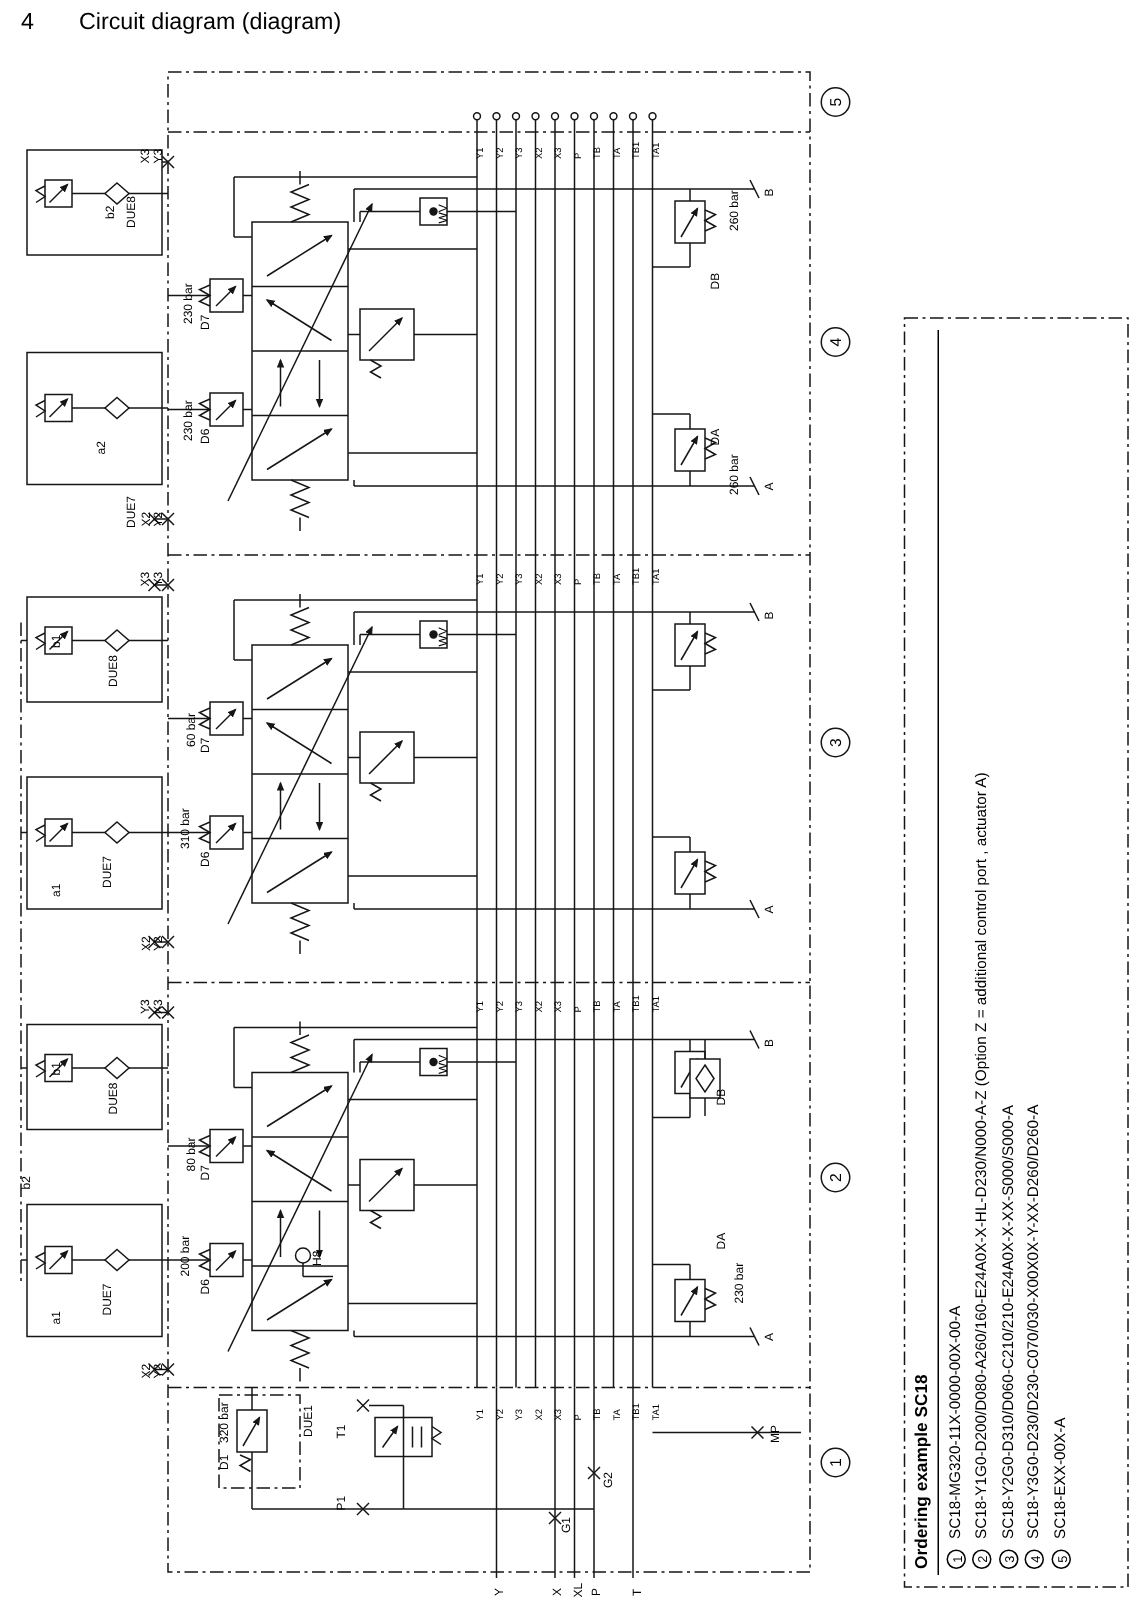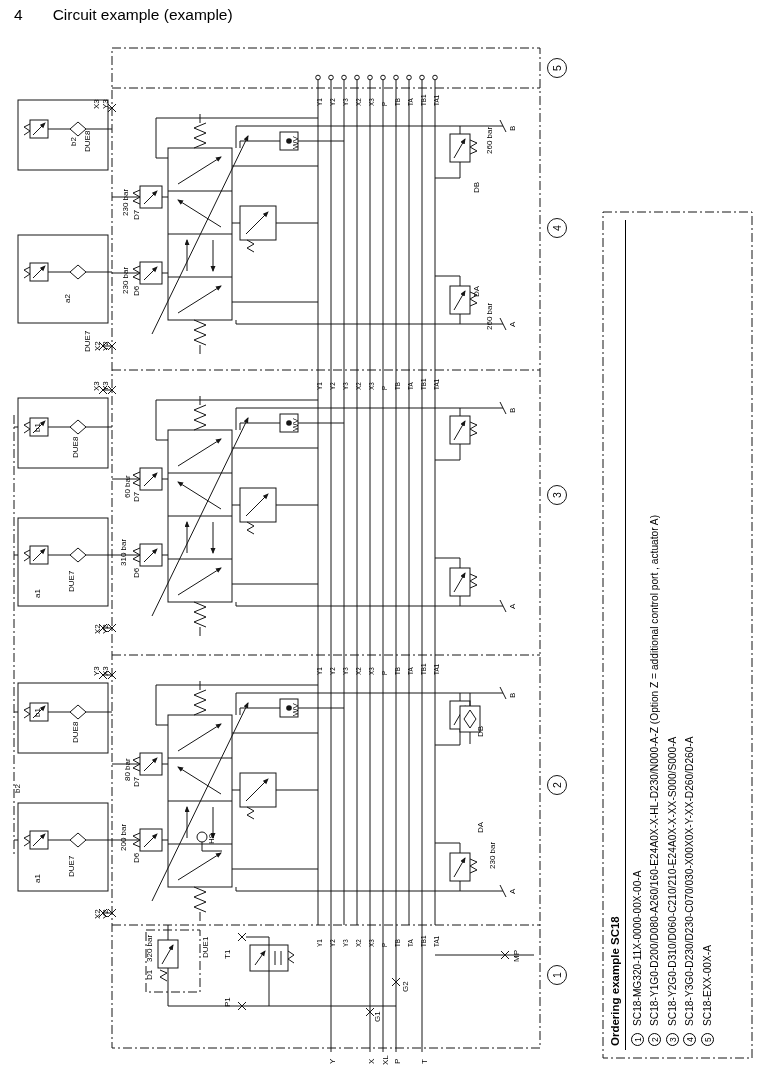--- a/index.html
+++ b/index.html
@@ -20,21 +20,21 @@
         font-size:8.5px;line-height:12px;text-align:center;margin-right:7px}
   .ltext{font-size:10.2px;white-space:nowrap}
 </style>
 </head>
 <body>
 
 <div class="page">
 
   <div class="heading">
     <span>4</span>
-    <span>Circuit example (example)</span>
+    <span>Circuit diagram (diagram)</span>
   </div>
 
   <svg id="diagram-svg" width="758" height="1066" viewBox="0 0 758 1066">
     <defs>
       <marker id="ah" markerWidth="7" markerHeight="7" refX="5" refY="2.5" orient="auto" markerUnits="userSpaceOnUse">
         <path d="M0,0 L6,2.5 L0,5 Z" fill="#161616" stroke="none"></path>
       </marker>
       <g id="xm">
         <line x1="-4" y1="-4" x2="4" y2="4"></line>
           <line x1="-4" y1="4" x2="4" y2="-4"></line>

